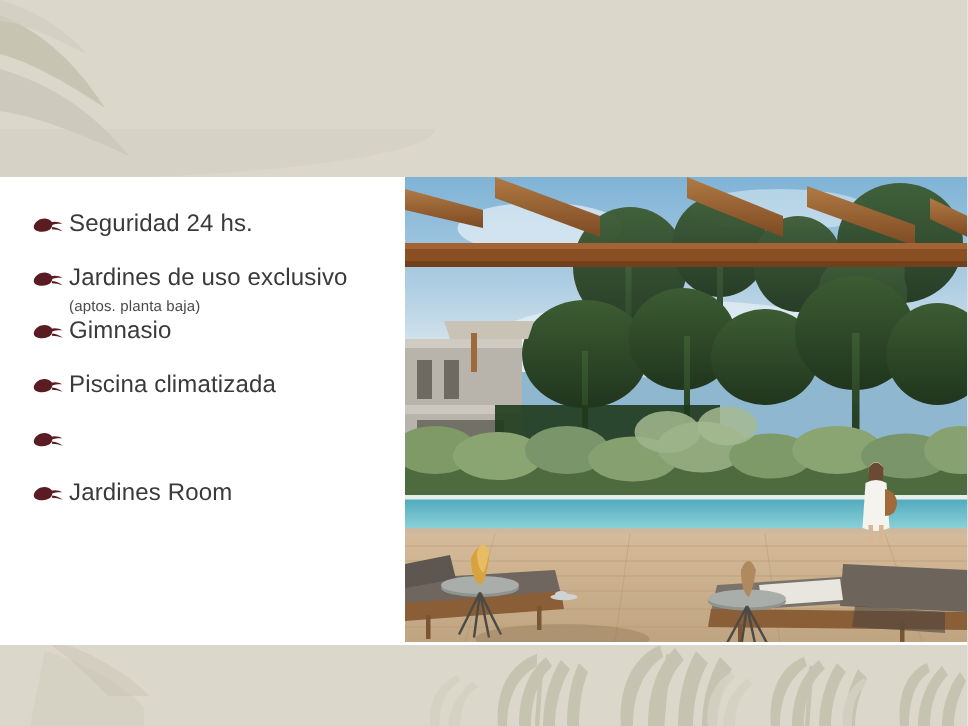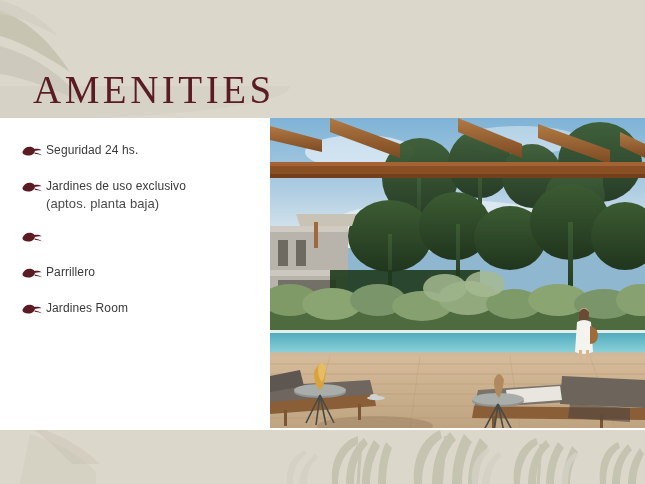--- a/index.html
+++ b/index.html
@@ -49,35 +49,35 @@
 
   
   .amenities-list{
     position:absolute;left:20px;top:140px;width:240px;
   }
   .amenity-row{
     display:flex;align-items:flex-start;
     margin-bottom:15px;
     min-height:18px;
   }
-  .amenity-row.has-sub{margin-bottom:13px;}
+  .amenity-row.has-sub{margin-bottom:0;}
   .bullet-icon{
     width:26px;flex:0 0 26px;
     margin-top:3px;
     display:block;
   }
   .amenity-text-wrap{flex:1 1 auto;padding-top:0;}
   .amenity-label{
-    font-size:12px;
+    font-size:16px;
     color:#3a3a3a;
     line-height:1.25;
     letter-spacing:.1px;
   }
   .amenity-sub{
-    font-size:13px;
+    font-size:10px;
     color:#4a4a4a;
     line-height:1.3;
     margin-top:2px;
     letter-spacing:.1px;
   }
 
   
   .photo{
     position:absolute;left:270px;top:118px;width:375px;height:310px;
     overflow:hidden;
@@ -102,21 +102,20 @@
   </div>
 
   <div class="deco-top">
     <svg width="150" height="120" viewBox="0 0 150 120" aria-hidden="true">
       <path d="M0 10 C 30 22, 52 44, 70 72 C 46 56, 22 42, 0 36 Z" fill="#c3c2ae" opacity="0.85"></path>
       <path d="M0 46 C 34 56, 62 74, 86 104 C 56 90, 26 78, 0 74 Z" fill="#cbc9bb" opacity="0.9"></path>
       <path d="M0 0 C 26 8, 44 20, 58 36 C 38 26, 18 16, 0 14 Z" fill="#d0cec0" opacity="0.7"></path>
     </svg>
   </div>
 
-  <div class="title">AMENITIES</div>
 
   <div class="body-panel"></div>
 
   <div class="amenities-list">
 
     <div class="amenity-row">
       <span class="bullet-icon">
         <svg width="26" height="12" viewBox="0 0 26 12" aria-hidden="true">
           <path d="M2.5 6.8 C 4 2.6, 8.5 0.8, 12.2 2.2 C 15 3.2, 15.6 6, 14.2 8 C 12.2 10.8, 7 11.2, 4 9.6 C 3 9, 2.4 8, 2.5 6.8 Z" fill="#5b1b22"></path>
           <path d="M13.6 4.2 C 16.6 3.4, 19.4 3.8, 21.6 5.2 C 19.2 5, 16.8 5.2, 14.6 6 Z" fill="#5b1b22"></path>
@@ -143,34 +142,46 @@
     </div>
 
     <div class="amenity-row">
       <span class="bullet-icon">
         <svg width="26" height="12" viewBox="0 0 26 12" aria-hidden="true">
           <path d="M2.5 6.8 C 4 2.6, 8.5 0.8, 12.2 2.2 C 15 3.2, 15.6 6, 14.2 8 C 12.2 10.8, 7 11.2, 4 9.6 C 3 9, 2.4 8, 2.5 6.8 Z" fill="#5b1b22"></path>
           <path d="M13.6 4.2 C 16.6 3.4, 19.4 3.8, 21.6 5.2 C 19.2 5, 16.8 5.2, 14.6 6 Z" fill="#5b1b22"></path>
           <path d="M14.8 7.4 C 17.6 7.8, 20 8.8, 21.8 10.2 C 19.4 9.4, 17 8.8, 14.6 8.8 Z" fill="#5b1b22"></path>
         </svg>
       </span>
-    </div>
-
-
+      <span class="amenity-text-wrap">
+        <span class="amenity-label">Gimnasio</span>
+      </span>
+    </div>
 
     <div class="amenity-row">
       <span class="bullet-icon">
         <svg width="26" height="12" viewBox="0 0 26 12" aria-hidden="true">
           <path d="M2.5 6.8 C 4 2.6, 8.5 0.8, 12.2 2.2 C 15 3.2, 15.6 6, 14.2 8 C 12.2 10.8, 7 11.2, 4 9.6 C 3 9, 2.4 8, 2.5 6.8 Z" fill="#5b1b22"></path>
           <path d="M13.6 4.2 C 16.6 3.4, 19.4 3.8, 21.6 5.2 C 19.2 5, 16.8 5.2, 14.6 6 Z" fill="#5b1b22"></path>
           <path d="M14.8 7.4 C 17.6 7.8, 20 8.8, 21.8 10.2 C 19.4 9.4, 17 8.8, 14.6 8.8 Z" fill="#5b1b22"></path>
         </svg>
       </span>
       <span class="amenity-text-wrap">
-        <span class="amenity-label">Parrillero</span>
+        <span class="amenity-label">Piscina climatizada</span>
+      </span>
+    </div>
+
+
+    <div class="amenity-row">
+      <span class="bullet-icon">
+        <svg width="26" height="12" viewBox="0 0 26 12" aria-hidden="true">
+          <path d="M2.5 6.8 C 4 2.6, 8.5 0.8, 12.2 2.2 C 15 3.2, 15.6 6, 14.2 8 C 12.2 10.8, 7 11.2, 4 9.6 C 3 9, 2.4 8, 2.5 6.8 Z" fill="#5b1b22"></path>
+          <path d="M13.6 4.2 C 16.6 3.4, 19.4 3.8, 21.6 5.2 C 19.2 5, 16.8 5.2, 14.6 6 Z" fill="#5b1b22"></path>
+          <path d="M14.8 7.4 C 17.6 7.8, 20 8.8, 21.8 10.2 C 19.4 9.4, 17 8.8, 14.6 8.8 Z" fill="#5b1b22"></path>
+        </svg>
       </span>
     </div>
 
 
     <div class="amenity-row">
       <span class="bullet-icon">
         <svg width="26" height="12" viewBox="0 0 26 12" aria-hidden="true">
           <path d="M2.5 6.8 C 4 2.6, 8.5 0.8, 12.2 2.2 C 15 3.2, 15.6 6, 14.2 8 C 12.2 10.8, 7 11.2, 4 9.6 C 3 9, 2.4 8, 2.5 6.8 Z" fill="#5b1b22"></path>
           <path d="M13.6 4.2 C 16.6 3.4, 19.4 3.8, 21.6 5.2 C 19.2 5, 16.8 5.2, 14.6 6 Z" fill="#5b1b22"></path>
           <path d="M14.8 7.4 C 17.6 7.8, 20 8.8, 21.8 10.2 C 19.4 9.4, 17 8.8, 14.6 8.8 Z" fill="#5b1b22"></path>

